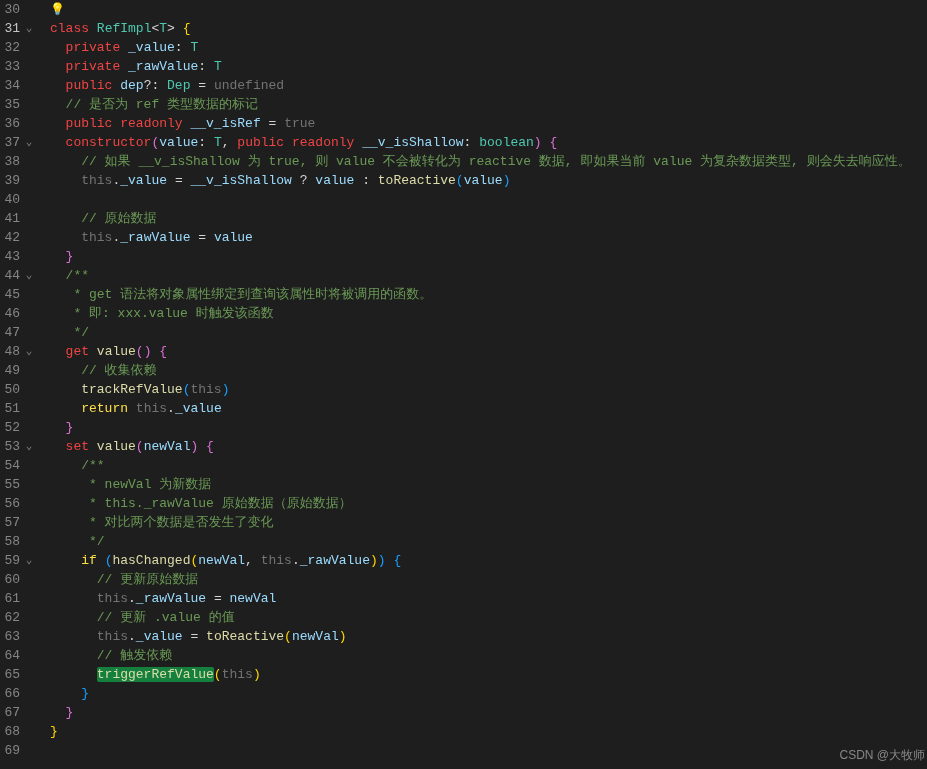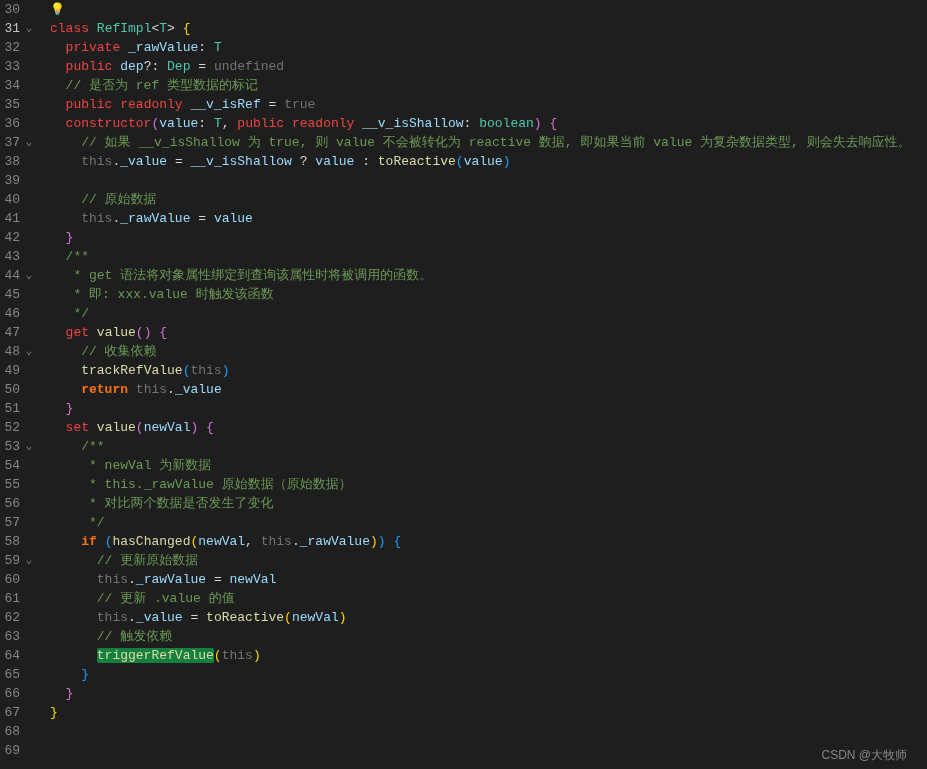--- a/index.html
+++ b/index.html
@@ -64,26 +64,26 @@
     .kw { color: #ef4444; }
     .type { color: #4ec9b0; }
     .var { color: #9cdcfe; }
     .fn { color: #dcdcaa; }
     .comment { color: #6a9955; }
     .punct { color: #d4d4d4; }
     .br0 { color: #ffd700; }
     .br1 { color: #da70d6; }
     .br2 { color: #179fff; }
     .const { color: #737373; }
-    .ctrl { color: #f97316; font-weight: bold; }
+    .ctrl { color: #fde047; }
     .highlight-sel { background: #15803d; border-radius: 2px; }
     .watermark {
       position: absolute;
       bottom: 4px;
-      right: 20px;
+      right: 2px;
       color: #888;
       font-size: 12px;
       font-family: sans-serif;
     }
   </style>
 </head>
 <body>
 
 <div class="editor">
   <div class="gutter" id="gutter">
@@ -244,20 +244,21 @@
         <span class="fold"></span>
       </div>
       <div class="gutter-line">
         <span>69</span>
         <span class="fold"></span>
       </div>
     </div>
   <div class="code-area" id="code">
       <div class="code-line"><span class="bulb">💡</span>  </div>
       <div class="code-line"><span class="kw">class</span><span> </span><span class="type">RefImpl</span><span class="punct">&lt;</span><span class="type">T</span><span class="punct">&gt;</span><span> </span><span class="br0">{</span></div>
+      <div class="code-line">  <span class="kw">private</span><span> </span><span class="var">_value</span><span class="punct">:</span><span> </span><span class="type">T</span></div>
       <div class="code-line">  <span class="kw">private</span><span> </span><span class="var">_rawValue</span><span class="punct">:</span><span> </span><span class="type">T</span></div>
       <div class="code-line">  <span class="kw">public</span><span> </span><span class="var">dep</span><span class="punct">?:</span><span> </span><span class="type">Dep</span><span> </span><span class="punct">=</span><span> </span><span class="const">undefined</span></div>
       <div class="code-line">  <span class="comment">// 是否为 ref 类型数据的标记</span></div>
       <div class="code-line">  <span class="kw">public</span><span> </span><span class="kw">readonly</span><span> </span><span class="var">__v_isRef</span><span> </span><span class="punct">=</span><span> </span><span class="const">true</span></div>
       <div class="code-line">  <span class="kw">constructor</span><span class="br1">(</span><span class="var">value</span><span class="punct">:</span><span> </span><span class="type">T</span><span class="punct">,</span><span> </span><span class="kw">public</span><span> </span><span class="kw">readonly</span><span> </span><span class="var">__v_isShallow</span><span class="punct">:</span><span> </span><span class="type">boolean</span><span class="br1">)</span><span> </span><span class="br1">{</span></div>
       <div class="code-line">    <span class="comment">// 如果 __v_isShallow 为 true, 则 value 不会被转化为 reactive 数据, 即如果当前 value 为复杂数据类型, 则会失去响应性。</span></div>
       <div class="code-line">    <span class="const">this</span><span class="punct">.</span><span class="var">_value</span><span> </span><span class="punct">=</span><span> </span><span class="var">__v_isShallow</span><span> </span><span class="punct">?</span><span> </span><span class="var">value</span><span> </span><span class="punct">:</span><span> </span><span class="fn">toReactive</span><span class="br2">(</span><span class="var">value</span><span class="br2">)</span></div>
       <div class="code-line"></div>
       <div class="code-line">    <span class="comment">// 原始数据</span></div>
       <div class="code-line">    <span class="const">this</span><span class="punct">.</span><span class="var">_rawValue</span><span> </span><span class="punct">=</span><span> </span><span class="var">value</span></div>

